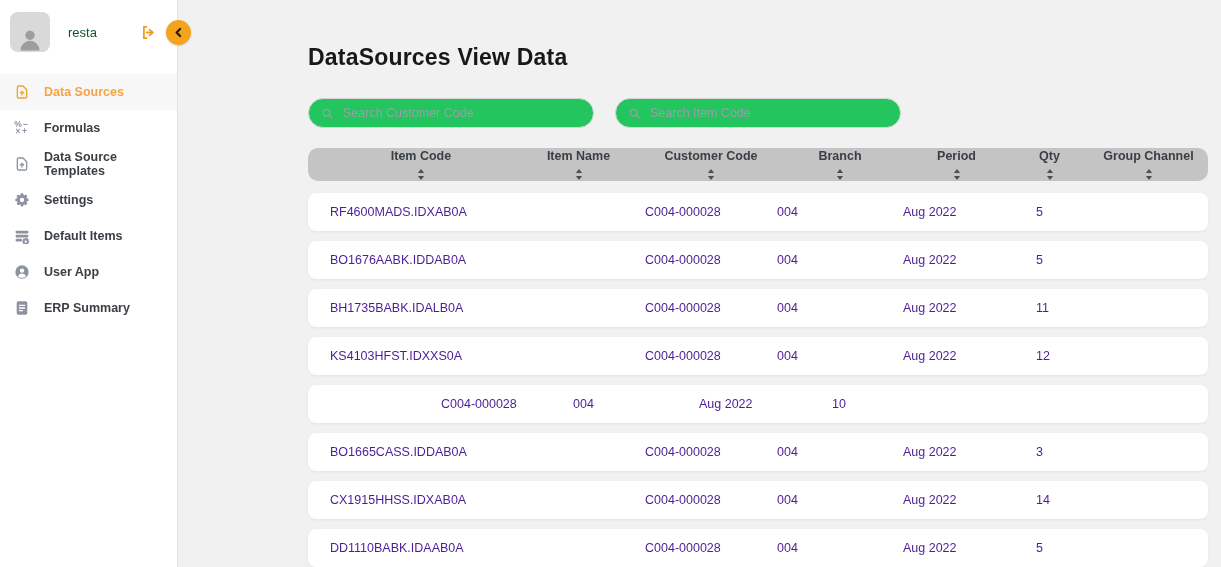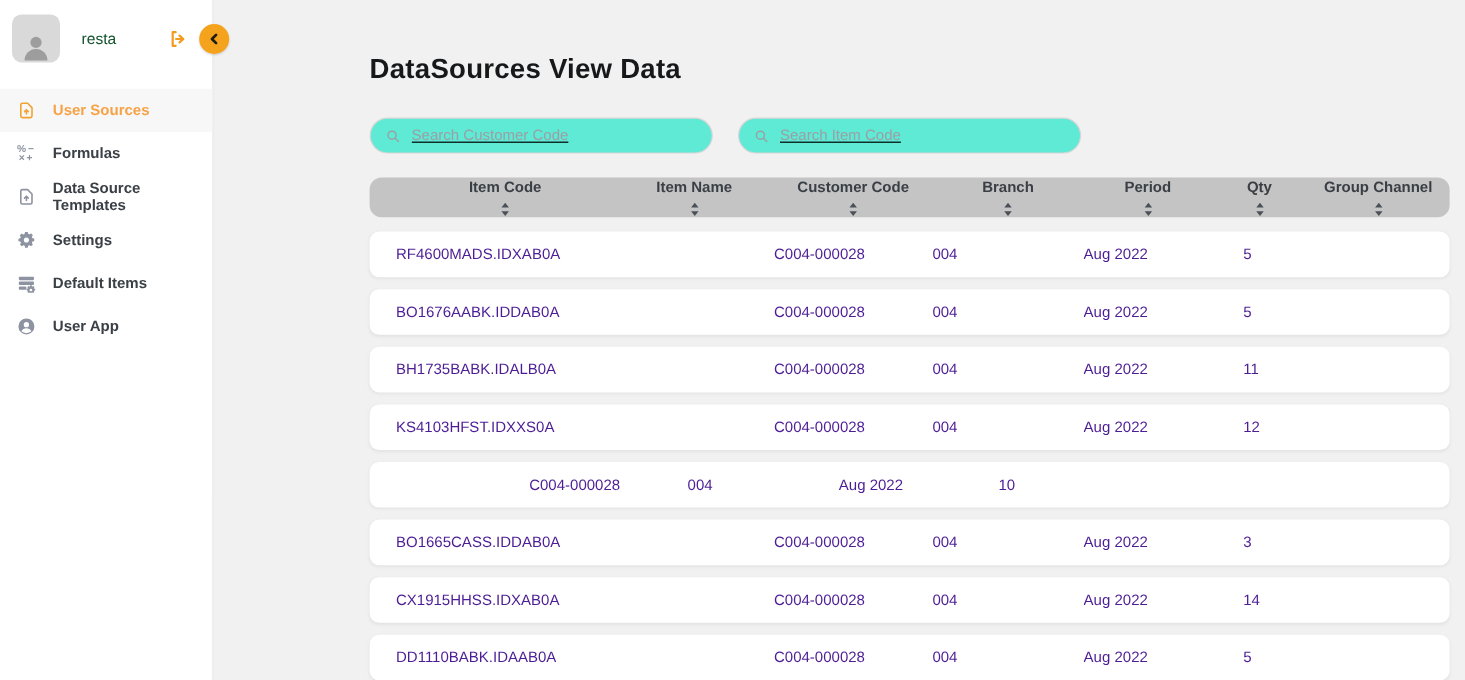--- a/index.html
+++ b/index.html
@@ -32,22 +32,22 @@
   .formula-glyph { display:flex; flex-direction:column; align-items:center;
     font-size:8.5px; line-height:7.5px; font-weight:700; letter-spacing:1.5px; }
 
   
   .main { position:absolute; left:179px; top:16px; width:1042px; height:399px;
     background:#f1f1f1; padding:27px 13px 0 129px; }
   .page-title { font-size:23px; font-weight:700; color:#17181a; letter-spacing:.2px;
     margin-bottom:27px; height:28px; line-height:28px; }
 
   .search-row { display:flex; gap:21px; margin-bottom:20px; }
-  .search-box { width:286px; height:30px; background:#5eead4; border:1px solid #d6d6d6;
-    border-radius:15px; display:flex; align-items:center; padding:0 12px;text-decoration:underline; }
+  .search-box { width:286px; height:30px; background:#22c55e; border:1px solid #d6d6d6;
+    border-radius:15px; display:flex; align-items:center; padding:0 12px; }
   .search-box svg { width:13px; height:13px; flex:0 0 13px; }
   .search-box input { border:none; outline:none; flex:1; margin-left:9px; font-size:12.5px;
     color:#3c4043; background:transparent; font-family:inherit; }
   .search-box input::placeholder { color:#9aa0a6; }
 
   .thead { height:33px; background:#c4c4c4; border-radius:10px; display:flex;
     align-items:center; margin-bottom:12px; }
   .hcell { display:flex; align-items:center; gap:6px; font-size:12.5px; font-weight:700;
     color:#3a3f45; cursor:pointer;flex-direction:column; }
   .sort-ic { display:flex; flex-direction:column; }
@@ -95,21 +95,21 @@
   <nav class="nav">
 
     <div class="nav-item active">
       <span class="ic">
         <svg viewBox="0 0 24 24" fill="none" stroke="currentColor" stroke-width="2" stroke-linecap="round" stroke-linejoin="round">
           <path d="M13.5 3H7a2 2 0 0 0-2 2v14a2 2 0 0 0 2 2h10a2 2 0 0 0 2-2V8.5L13.5 3z"></path>
           <path d="M12 16.5V11.8"></path>
             <path d="M9.7 13.6 12 11.3l2.3 2.3"></path>
         </svg>
       </span>
-      <span>User Sources</span>
+      <span>Data Sources</span>
     </div>
 
     <div class="nav-item">
       <span class="ic">
         <span class="formula-glyph">
             <span>%−</span>
             <span>×+</span>
           </span>
       </span>
       <span>Formulas</span>
@@ -150,20 +150,28 @@
 
     <div class="nav-item">
       <span class="ic">
         <svg viewBox="0 0 24 24">
           <path fill="currentColor" fill-rule="evenodd" d="M12 2a10 10 0 1 0 0 20 10 10 0 0 0 0-20zm0 4.6a3.3 3.3 0 1 1 0 6.6 3.3 3.3 0 0 1 0-6.6zm-6.3 11.6a7.1 7.1 0 0 1 12.6 0 10 10 0 0 1-12.6 0z"></path>
         </svg>
       </span>
       <span>User App</span>
     </div>
 
+    <div class="nav-item">
+      <span class="ic">
+        <svg viewBox="0 0 24 24">
+          <path fill="currentColor" fill-rule="evenodd" d="M6.5 2h11A2.5 2.5 0 0 1 20 4.5v15a2.5 2.5 0 0 1-2.5 2.5h-11A2.5 2.5 0 0 1 4 19.5v-15A2.5 2.5 0 0 1 6.5 2zM7.5 7h9v2h-9V7zm0 4h9v2h-9v-2zm0 4h6v2h-6v-2z"></path>
+        </svg>
+      </span>
+      <span>ERP Summary</span>
+    </div>
 
   </nav>
 </aside>
 
 <main class="main">
 
   <h1 class="page-title">DataSources View Data</h1>
 
   <div class="search-row">
     <div class="search-box">

